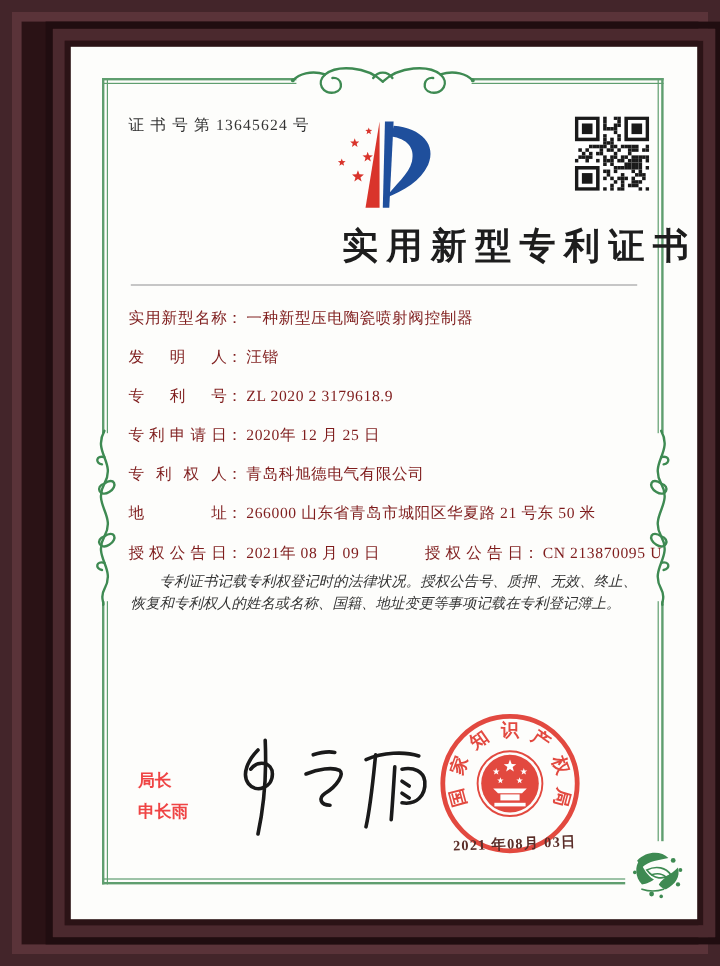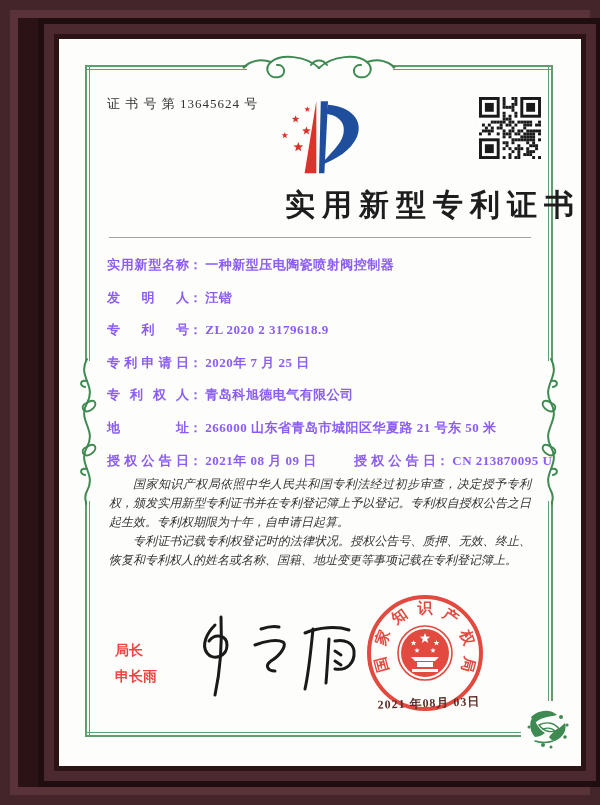--- a/index.html
+++ b/index.html
@@ -21,21 +21,21 @@
 
   .orn{position:absolute;}
 
   .certno{position:absolute;left:48px;top:56px;font-size:13px;letter-spacing:1px;color:#333;}
   .logo{position:absolute;left:206px;top:54px;}
   .qr{position:absolute;left:420px;top:58px;}
   .title{position:absolute;left:0;top:146px;width:100%;text-align:right;
          font-size:30px;font-weight:bold;letter-spacing:7px;color:#1d1d1d;}
   .tline{position:absolute;left:50px;right:50px;top:198px;height:1px;background:#a3a3a3;}
 
-  .fields{position:absolute;left:48px;top:210px;width:428px;font-size:13px;font-weight:700;color:#8b5cf6;}
+  .fields{position:absolute;left:48px;top:210px;width:428px;font-size:13px;font-weight:400;color:#7f1d1d;}
   .frow{height:32.6px;line-height:32.6px;white-space:nowrap;}
   .flabel{display:inline-block;width:82px;text-align:justify;text-align-last:justify;vertical-align:top;}
   .fcolon{display:inline-block;vertical-align:top;}
   .fval{letter-spacing:0.5px;}
   .fpair2{display:inline-block;margin-left:34px;}
 
   .paras{position:absolute;left:50px;top:436px;width:422px;font-size:12px;line-height:19px;
          font-style:italic;font-weight:500;color:#343434;text-align:justify;}
   .paras p{margin:0;text-indent:2em;}
 
@@ -281,21 +281,21 @@
     <div class="frow">
       <span class="flabel">发明人</span><span class="fcolon">：</span>
       <span class="fval">汪锴</span>
     </div>
     <div class="frow">
       <span class="flabel">专利号</span><span class="fcolon">：</span>
       <span class="fval">ZL 2020 2 3179618.9</span>
     </div>
     <div class="frow">
       <span class="flabel">专利申请日</span><span class="fcolon">：</span>
-      <span class="fval">2020年 7 月 25 日</span>
+      <span class="fval">2020年 12 月 25 日</span>
     </div>
     <div class="frow">
       <span class="flabel">专利权人</span><span class="fcolon">：</span>
       <span class="fval">青岛科旭德电气有限公司</span>
     </div>
     <div class="frow">
       <span class="flabel">地址</span><span class="fcolon">：</span>
       <span class="fval">266000 山东省青岛市城阳区华夏路 21 号东 50 米</span>
     </div>
     <div class="frow">
@@ -304,21 +304,20 @@
         <span class="fval">2021年 08 月 09 日</span>
       </span>
       <span class="fpair2">
         <span class="flabel">授权公告日</span><span class="fcolon">：</span>
         <span class="fval">CN 213870095 U</span>
       </span>
     </div>
   </div>
 
   <div class="paras">
-    <p>国家知识产权局依照中华人民共和国专利法经过初步审查，决定授予专利权，颁发实用新型专利证书并在专利登记簿上予以登记。专利权自授权公告之日起生效。专利权期限为十年，自申请日起算。</p>
     <p>专利证书记载专利权登记时的法律状况。授权公告号、质押、无效、终止、恢复和专利权人的姓名或名称、国籍、地址变更等事项记载在专利登记簿上。</p>
   </div>
 
   <div class="director">
     <div>局长</div>
     <div>申长雨</div>
   </div>
 
   <svg class="sig" width="200" height="90" viewBox="0 0 200 90">
     <g fill="none" stroke="#1a1a1a" stroke-width="3" stroke-linecap="round">

